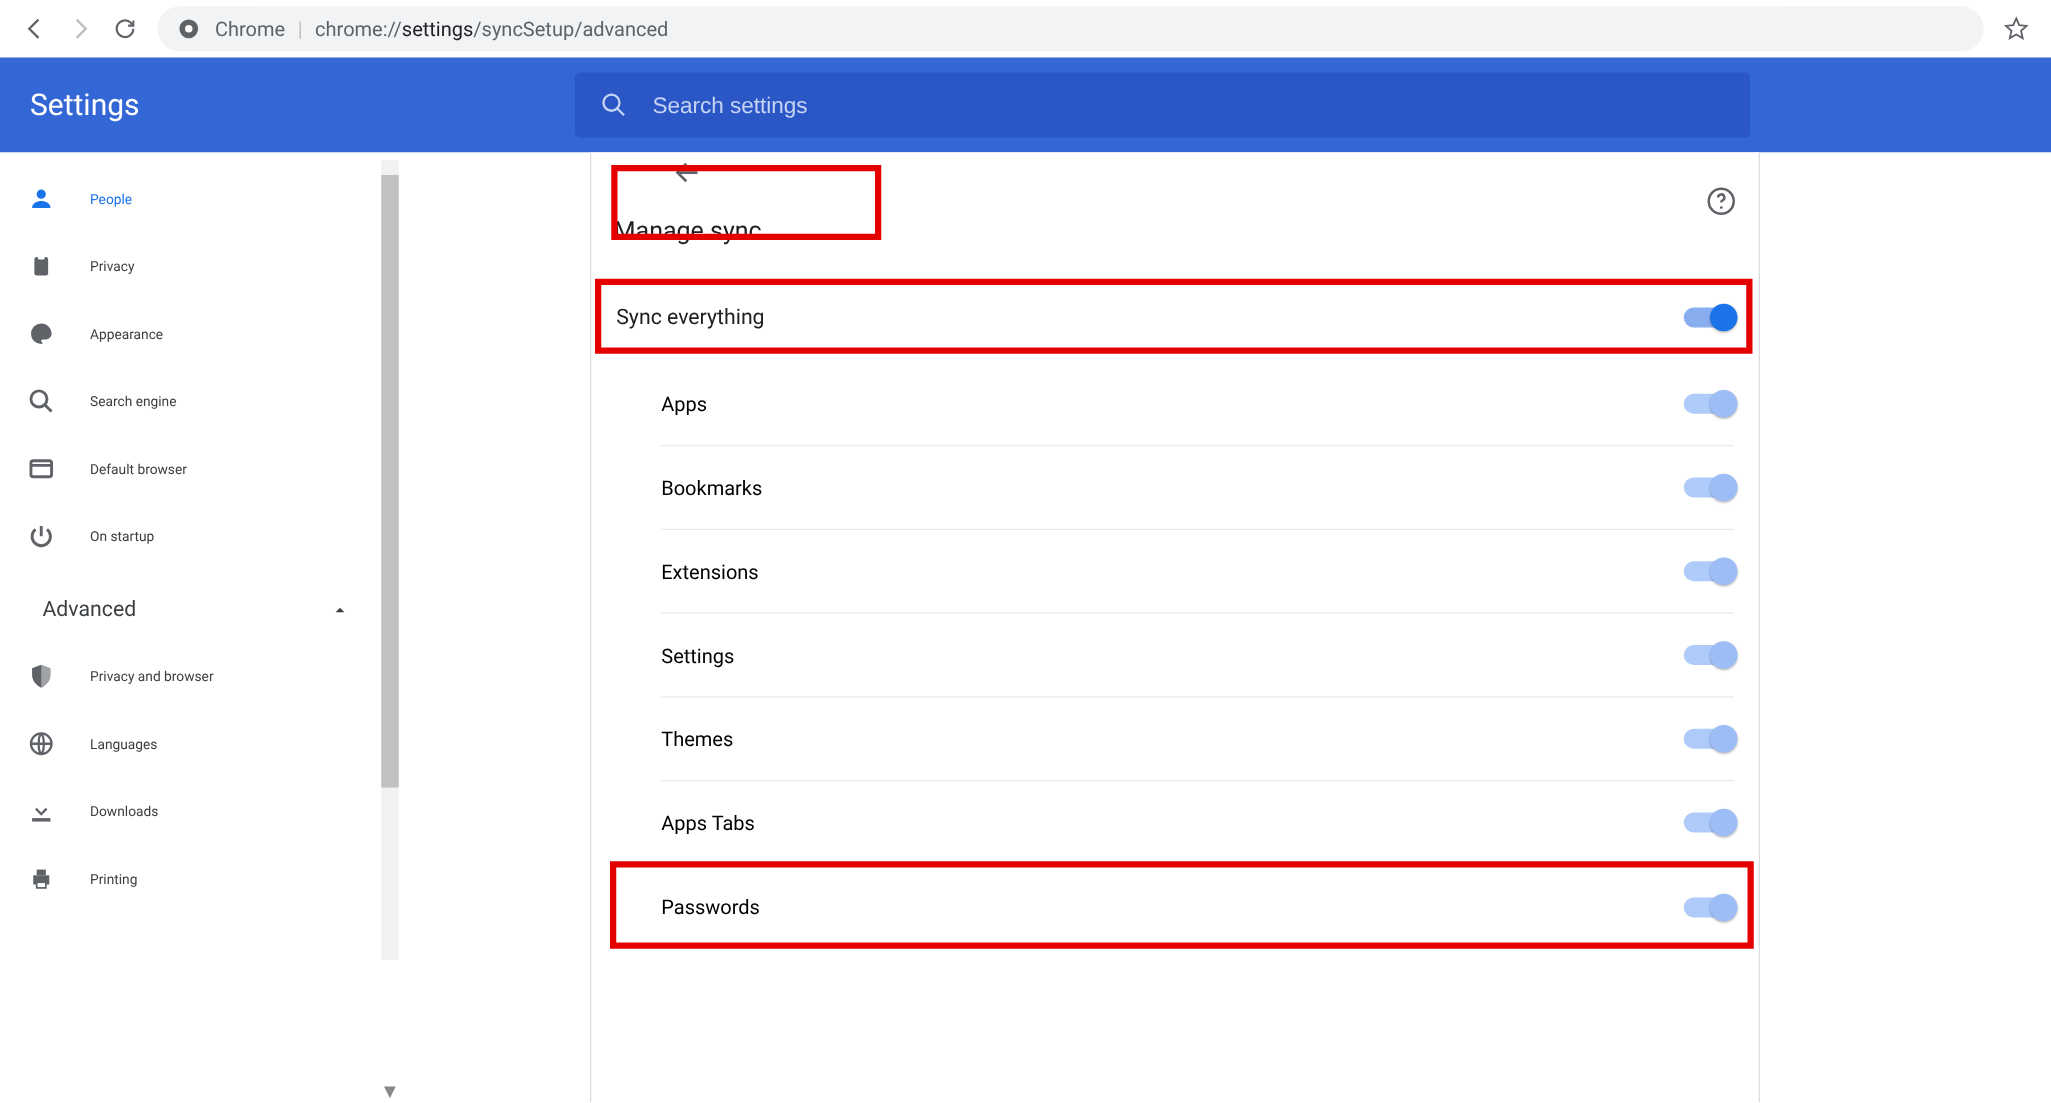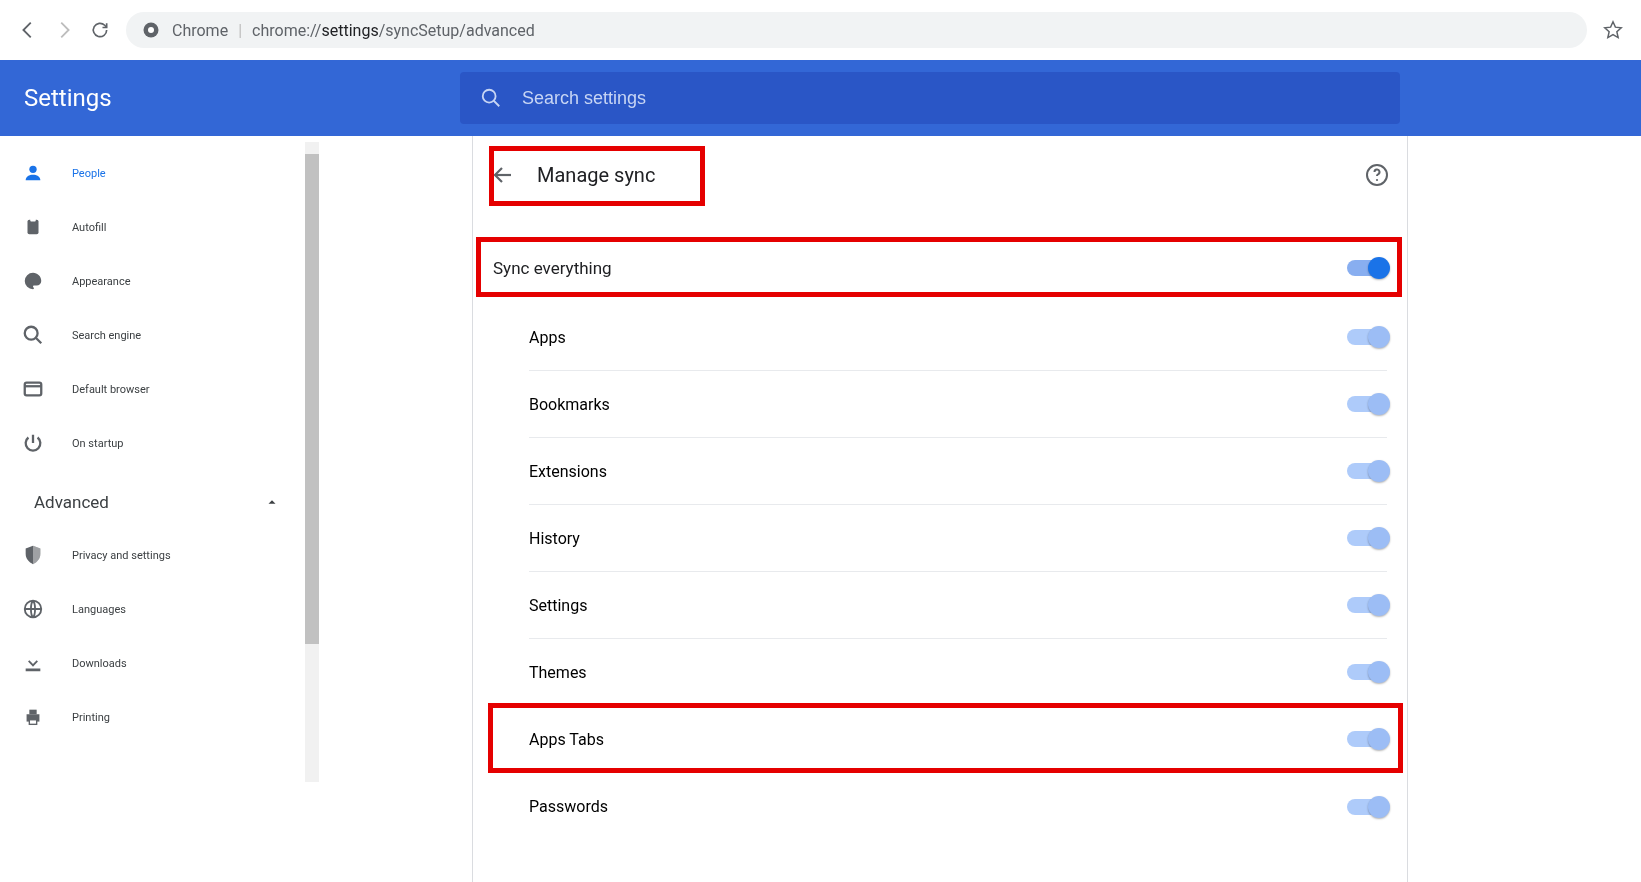--- a/index.html
+++ b/index.html
@@ -1,20 +1,20 @@
 <!DOCTYPE html>
 <html><head>
 <meta charset="utf-8">
 <style>
   * { box-sizing: border-box; margin: 0; padding: 0; }
   html, body { width: 1641px; height: 882px; font-family: Roboto, Arial, sans-serif; background: #fff; overflow: hidden; }
 
   
   .browser-toolbar {
-    height: 60px; display: flex; align-items: center;
+    height: 46px; display: flex; align-items: center;
     padding: 0 10px; gap: 0; background: #fff;
   }
   .nav-btn {
     width: 36px; height: 36px; border-radius: 50%;
     display: flex; align-items: center; justify-content: center;
     cursor: pointer; color: #5f6368;
   }
   .nav-btn.disabled { color: #bdbdbd; }
   .omnibox {
     flex: 1; height: 36px; background: #f1f3f4; border-radius: 18px;
@@ -77,21 +77,21 @@
   .main { flex:1; position:relative; background:#fff; }
   .content-card {
     position:absolute; left:152px; top:0; width:936px;
     border-left:1px solid #dadce0; border-right:1px solid #dadce0;
     background:#fff; height:100%;
   }
   .section-header {
     height: 78px; display:flex; align-items:center; padding: 0 18px;
     justify-content:space-between;
   }
-  .sh-left { display:flex; align-items:center; gap:22px; }
+  .sh-left { display:flex; align-items:center; gap:22px;flex-direction:column; }
   .sh-title { font-size:20px; color:#202124; }
   .help-icon { color:#5f6368; }
 
   .sync-row {
     display:flex; align-items:center; justify-content:space-between;
     padding: 1px 20px;
   }
   .sync-row.primary { height: 60px; }
   .sync-row .label { font-size:17px; color:#202124; }
   .sub-rows { padding-left: 56px; padding-right:20px; }
@@ -187,21 +187,21 @@
       </span>
       <span>People</span>
     </div>
     <div class="nav-item">
       <span class="nav-icon">
         <svg width="22" height="22" viewBox="0 0 24 24">
             <rect x="6" y="4" width="12" height="16" rx="2" fill="currentColor"></rect>
             <rect x="9" y="2" width="6" height="4" rx="1" fill="#fff"></rect>
           </svg>
       </span>
-      <span>Autofill</span>
+      <span>Privacy</span>
     </div>
     <div class="nav-item">
       <span class="nav-icon">
         <svg width="22" height="22" viewBox="0 0 24 24">
             <path fill="currentColor" d="M12 3a9 9 0 1 0 0 18c1 0 1-1 1-1 0-1-1-1-1-2 0-1 1-1 2-1h2a5 5 0 0 0 5-5c0-5-4-9-9-9z"></path>
           </svg>
       </span>
       <span>Appearance</span>
     </div>
     <div class="nav-item">
@@ -241,21 +241,21 @@
       </span>
     </div>
 
     <div class="nav-item">
       <span class="nav-icon">
         <svg width="22" height="22" viewBox="0 0 24 24">
             <path fill="currentColor" d="M12 2l8 3v6c0 5-3.5 9-8 11-4.5-2-8-6-8-11V5l8-3z"></path>
             <path fill="#fff" d="M12 2v20c4.5-2 8-6 8-11V5l-8-3z" opacity=".4"></path>
           </svg>
       </span>
-      <span>Privacy and settings</span>
+      <span>Privacy and browser</span>
     </div>
     <div class="nav-item">
       <span class="nav-icon">
         <svg width="22" height="22" viewBox="0 0 24 24">
             <circle cx="12" cy="12" r="9" fill="none" stroke="currentColor" stroke-width="2"></circle>
             <path fill="none" stroke="currentColor" stroke-width="2" d="M3 12h18M12 3c3 3 3 15 0 18M12 3c-3 3-3 15 0 18"></path>
           </svg>
       </span>
       <span>Languages</span>
     </div>
@@ -325,26 +325,20 @@
               <span class="knob"></span>
             </span>
         </div>
         <div class="sub-row">
           <span class="label">Extensions</span>
           <span class="toggle on-dim">
               <span class="knob"></span>
             </span>
         </div>
         <div class="sub-row">
-          <span class="label">History</span>
-          <span class="toggle on-dim">
-              <span class="knob"></span>
-            </span>
-        </div>
-        <div class="sub-row">
           <span class="label">Settings</span>
           <span class="toggle on-dim">
               <span class="knob"></span>
             </span>
         </div>
         <div class="sub-row">
           <span class="label">Themes</span>
           <span class="toggle on-dim">
               <span class="knob"></span>
             </span>

